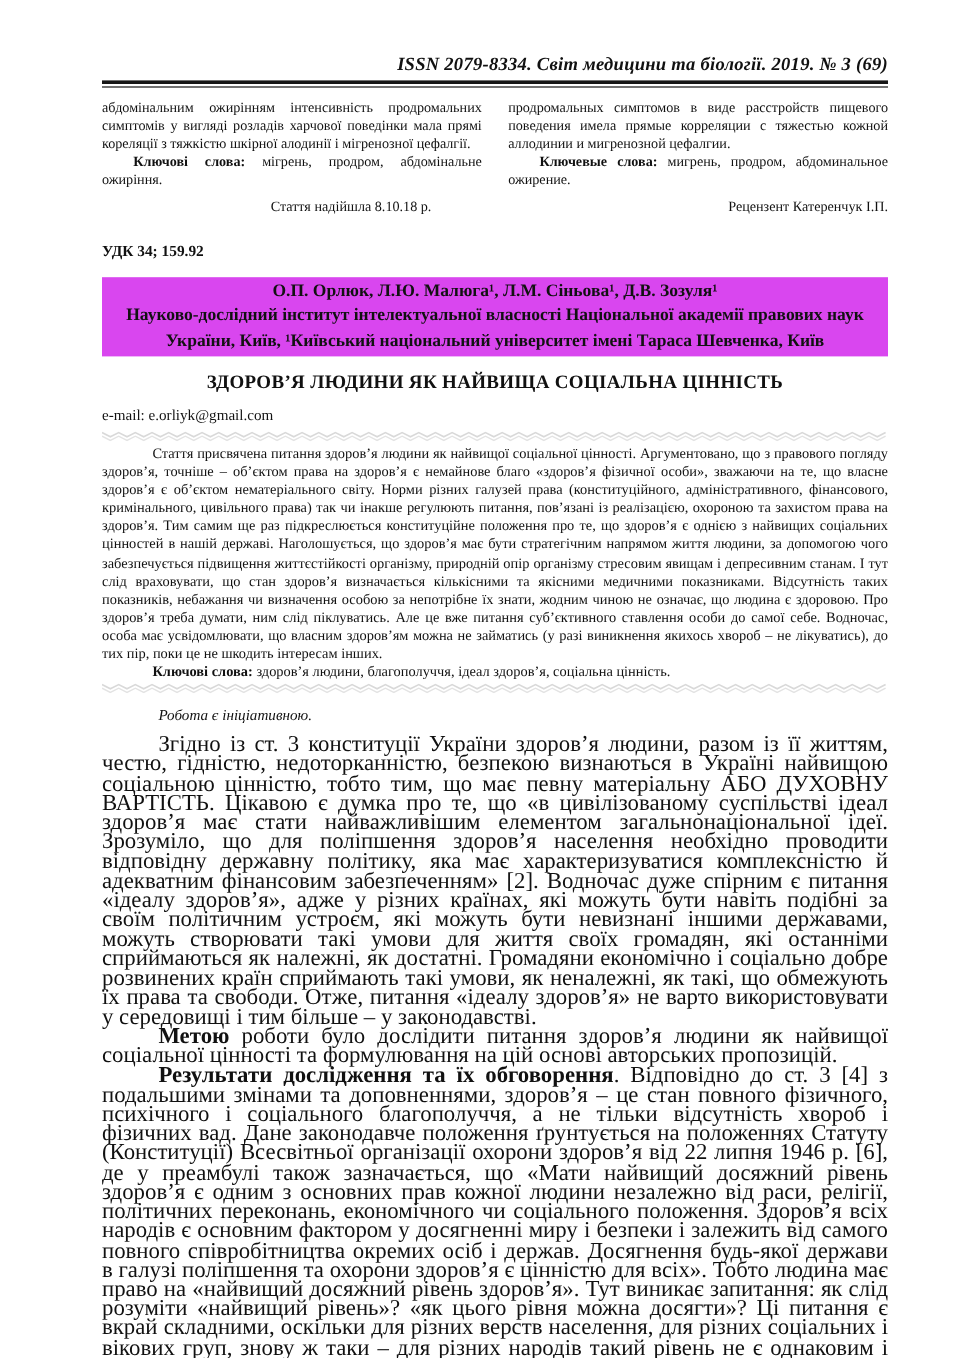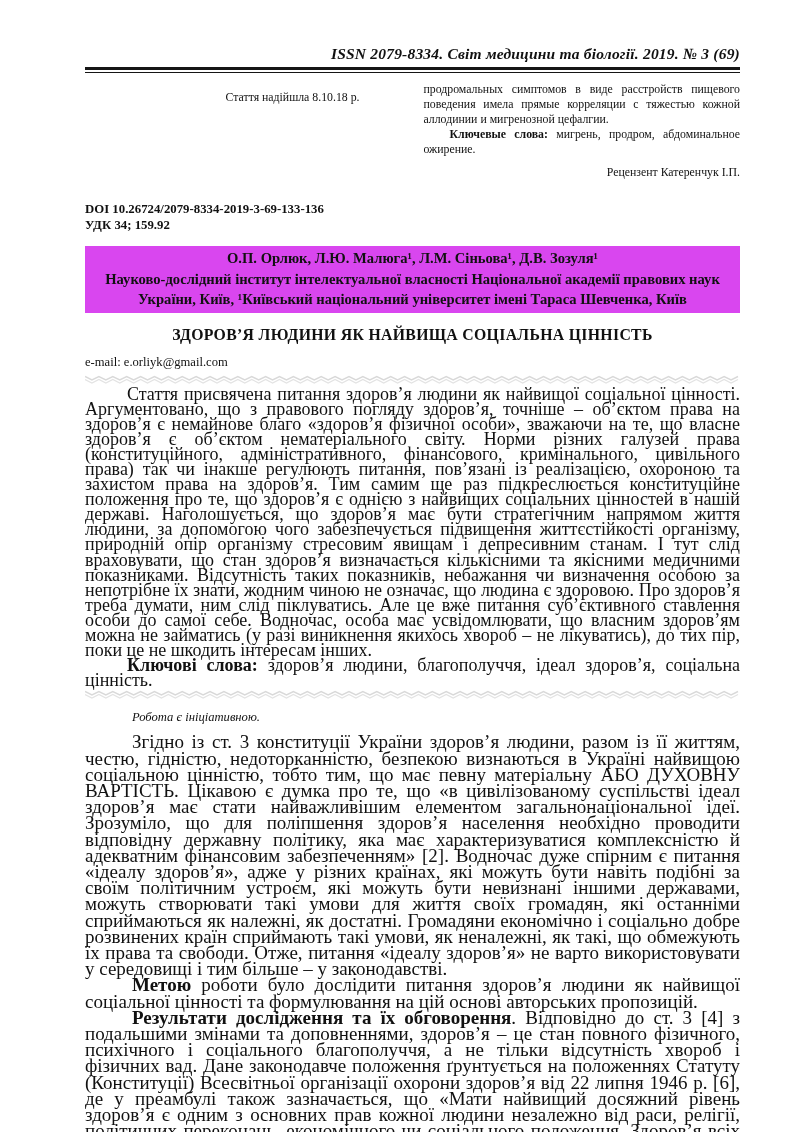--- a/index.html
+++ b/index.html
@@ -62,21 +62,21 @@
     font-size: 15.8px;
     font-weight: bold;
     letter-spacing: 0.3px;
   }
   .email { text-align: left; font-size: 12.6px; margin-top: 11px; }
   
   svg.zigzag { display: block; width: 100%; height: 9px; }
   .divider1 { margin-top: 5px; }
   .divider2 { margin-top: 2px; }
   
-  .abstract { font-size: 18px; line-height: 15.1px; text-align: justify; margin-top: 3px; }
+  .abstract { font-size: 12px; line-height: 15.1px; text-align: justify; margin-top: 3px; }
   .abstract p { margin: 0; }
   .abs-body { text-indent: 42px; }
   .abs-kw { text-indent: 42px; }
   
   .initiative {
     margin: 11px 0 0 47px;
     font-style: italic;
     font-size: 12.6px;
   }
   
@@ -92,31 +92,32 @@
 </head>
 <body>
 
 <div class="page">
 
   <div class="issn">ISSN 2079-8334. Світ медицини та біології. 2019. № 3 (69)</div>
   <div class="double-rule"></div>
 
   <div class="two-col">
     <div class="col">
+      <p>абдомінальним ожирінням інтенсивність продромальних симптомів у вигляді розладів харчової поведінки мала прямі кореляції з тяжкістю шкірної алодинії і мігренозної цефалгії.</p>
+      <p class="kw"><b>Ключові слова:</b><span> мігрень, продром, абдомінальне ожиріння.</span></p>
       <p class="received">Стаття надійшла 8.10.18 р.</p>
     </div>
     <div class="col">
       <p>продромальных симптомов в виде расстройств пищевого поведения имела прямые корреляции с тяжестью кожной аллодинии и мигренозной цефалгии.</p>
       <p class="kw"><b>Ключевые слова:</b><span> мигрень, продром, абдоминальное ожирение.</span></p>
       <p class="reviewer">Рецензент Катеренчук І.П.</p>
     </div>
   </div>
 
   <div class="meta">
-    <div>DOI 10.26724/2079-8334-2019-3-69-133-136</div>
     <div>УДК 34; 159.92</div>
   </div>
 
   <div class="authors-block">
     <div>О.П. Орлюк, Л.Ю. Малюга¹, Л.М. Сіньова¹, Д.В. Зозуля¹</div>
     <div>Науково-дослідний інститут інтелектуальної власності Національної академії правових наук України, Київ,   ¹Київський національний університет імені Тараса Шевченка, Київ</div>
   </div>
 
   <h1 class="title">ЗДОРОВ’Я ЛЮДИНИ ЯК НАЙВИЩА СОЦІАЛЬНА ЦІННІСТЬ</h1>
   <div class="email">e-mail: e.orliyk@gmail.com</div>

